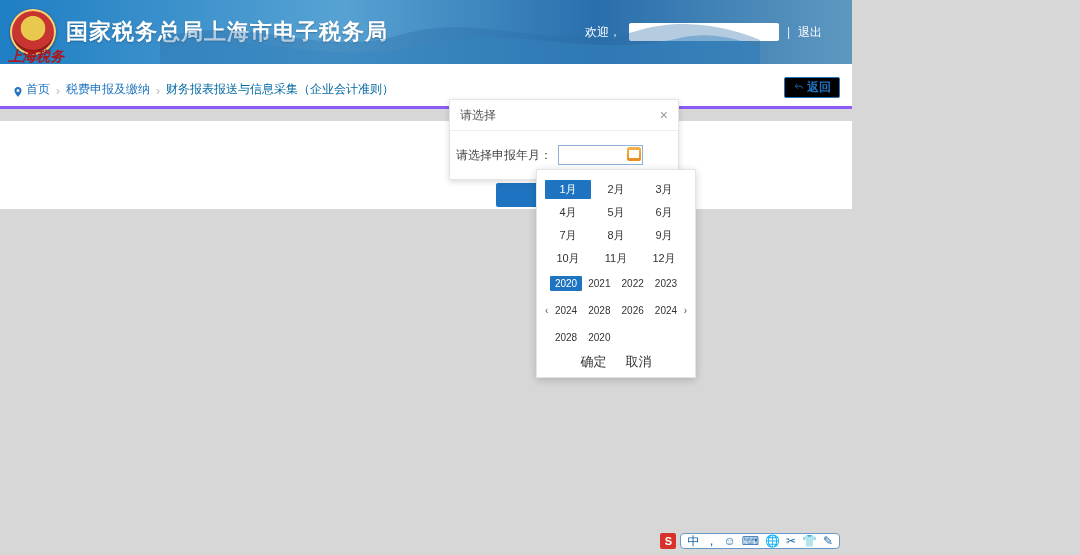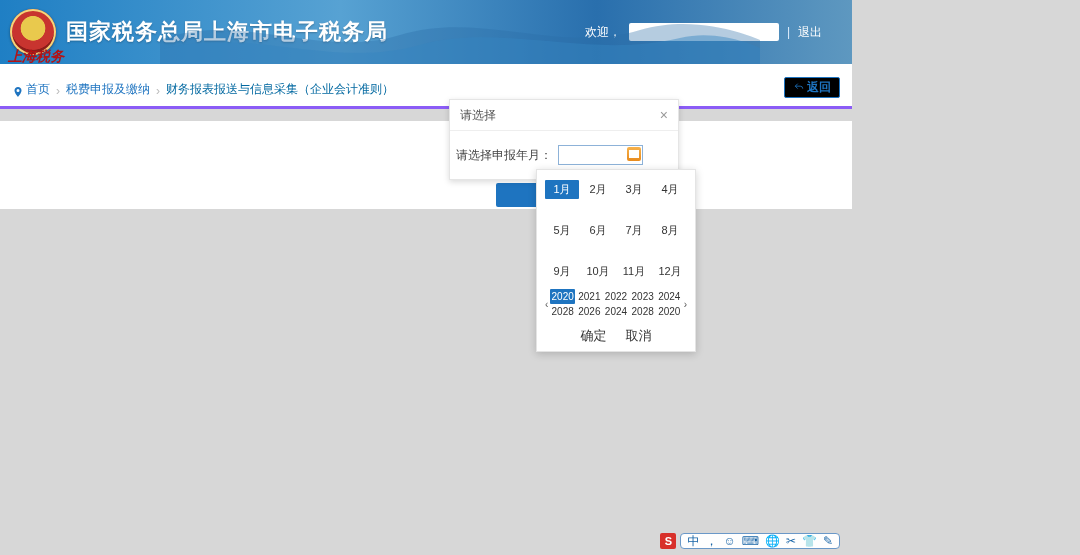--- a/index.html
+++ b/index.html
@@ -32,26 +32,26 @@
 .modal-head{height:30px;border-bottom:1px solid #eee;display:flex;align-items:center;padding:0 10px;font-size:12px;color:#555;}
 .modal-close{margin-left:auto;color:#999;cursor:pointer;font-size:14px;line-height:1;}
 .modal-body{padding:14px 10px 14px 4px;display:flex;align-items:center;}
 .modal-body .lbl{color:#444;margin-left:2px;}
 .input-wrap{margin-left:6px;position:relative;}
 .input-wrap input{width:64px;height:18px;border:1px solid #8db2d8;padding:0 16px 0 3px;font-size:12px;outline:none;}
 .cal-icon{position:absolute;right:2px;top:2px;width:14px;height:14px;cursor:pointer;background:linear-gradient(#f7b24b,#e88b1d);border-radius:2px;display:flex;align-items:center;justify-content:center;}
 .cal-icon span{width:10px;height:8px;background:#fff;}
 
 .picker{position:absolute;left:536px;top:48px;width:150px;background:#fff;border:1px solid #e4e4e4;box-shadow:0 2px 8px rgba(0,0,0,.18);z-index:20;padding:6px 4px;font-size:11px;color:#333;}
-.month-grid{display:grid;grid-template-columns:repeat(4,1fr);gap:22px 2px;margin:4px 4px 8px 4px;}
+.month-grid{display:grid;grid-template-columns:repeat(3,1fr);gap:4px 2px;margin:4px 4px 8px 4px;}
 .month-grid div{text-align:center;padding:2px 0;cursor:pointer;}
 .month-grid .active,.year-grid .active{background:#1e74c0;color:#fff;border-radius:1px;}
 .year-row{display:flex;align-items:center;padding:0 2px;}
 .year-nav{color:#555;cursor:pointer;padding:0 2px;font-size:10px;}
-.year-grid{flex:1;display:grid;grid-template-columns:repeat(5,1fr);gap:0 2px;}
+.year-grid{flex:1;display:grid;grid-template-columns:repeat(4,1fr);gap:12px 2px;}
 .year-grid div{text-align:center;font-size:10px;padding:2px 0;cursor:pointer;}
 .picker-foot{text-align:center;margin-top:8px;}
 .picker-foot span{display:inline-block;margin:0 8px;cursor:pointer;font-size:13px;}
 
 .tray{position:absolute;right:12px;bottom:6px;display:flex;align-items:center;gap:4px;}
 .tray .s-icon{width:16px;height:16px;background:#d8302a;color:#fff;font-weight:bold;display:flex;align-items:center;justify-content:center;border-radius:2px;font-size:11px;}
 .tray .pill{border:1px solid #6a98c8;border-radius:4px;display:flex;align-items:center;gap:6px;padding:1px 6px;background:#fefefe;}
 .tray .ic{font-size:12px;color:#1663a6;line-height:1;}
 </style>
 </head>

